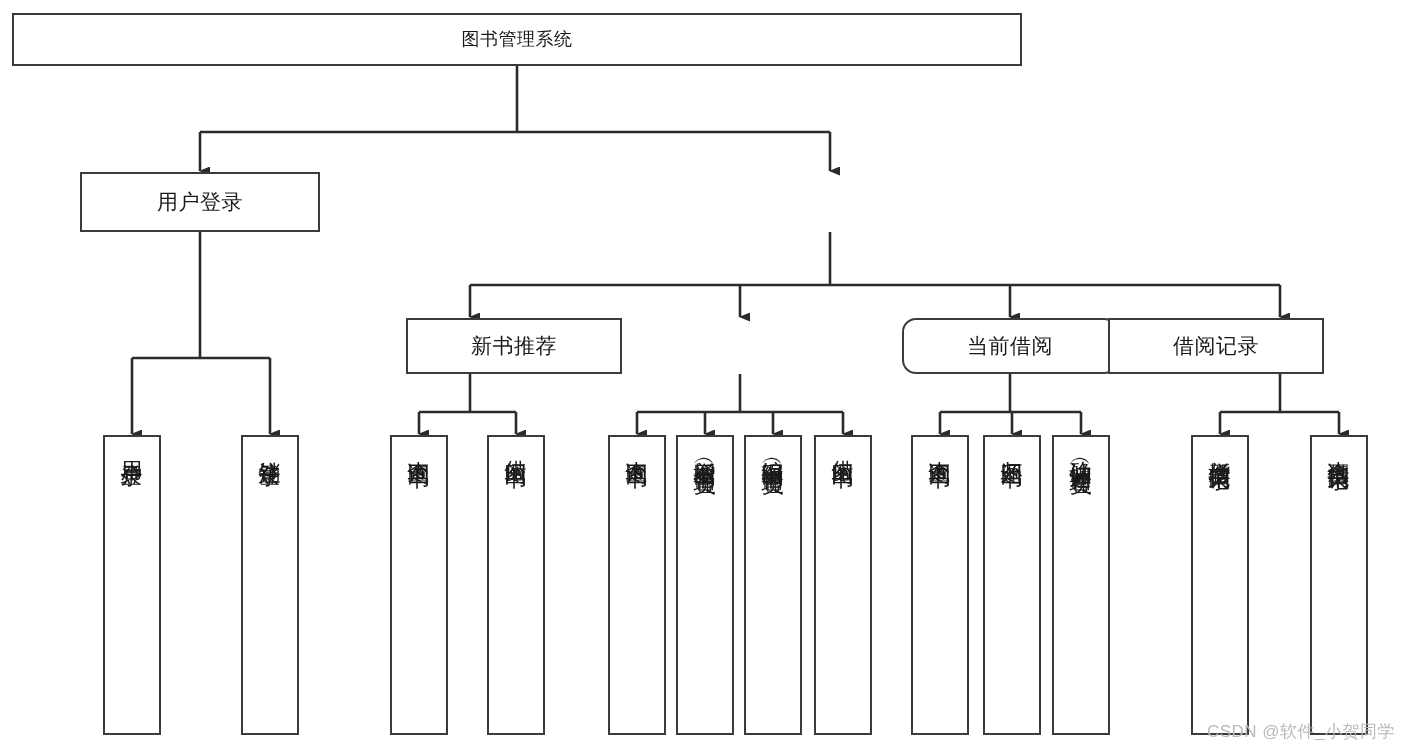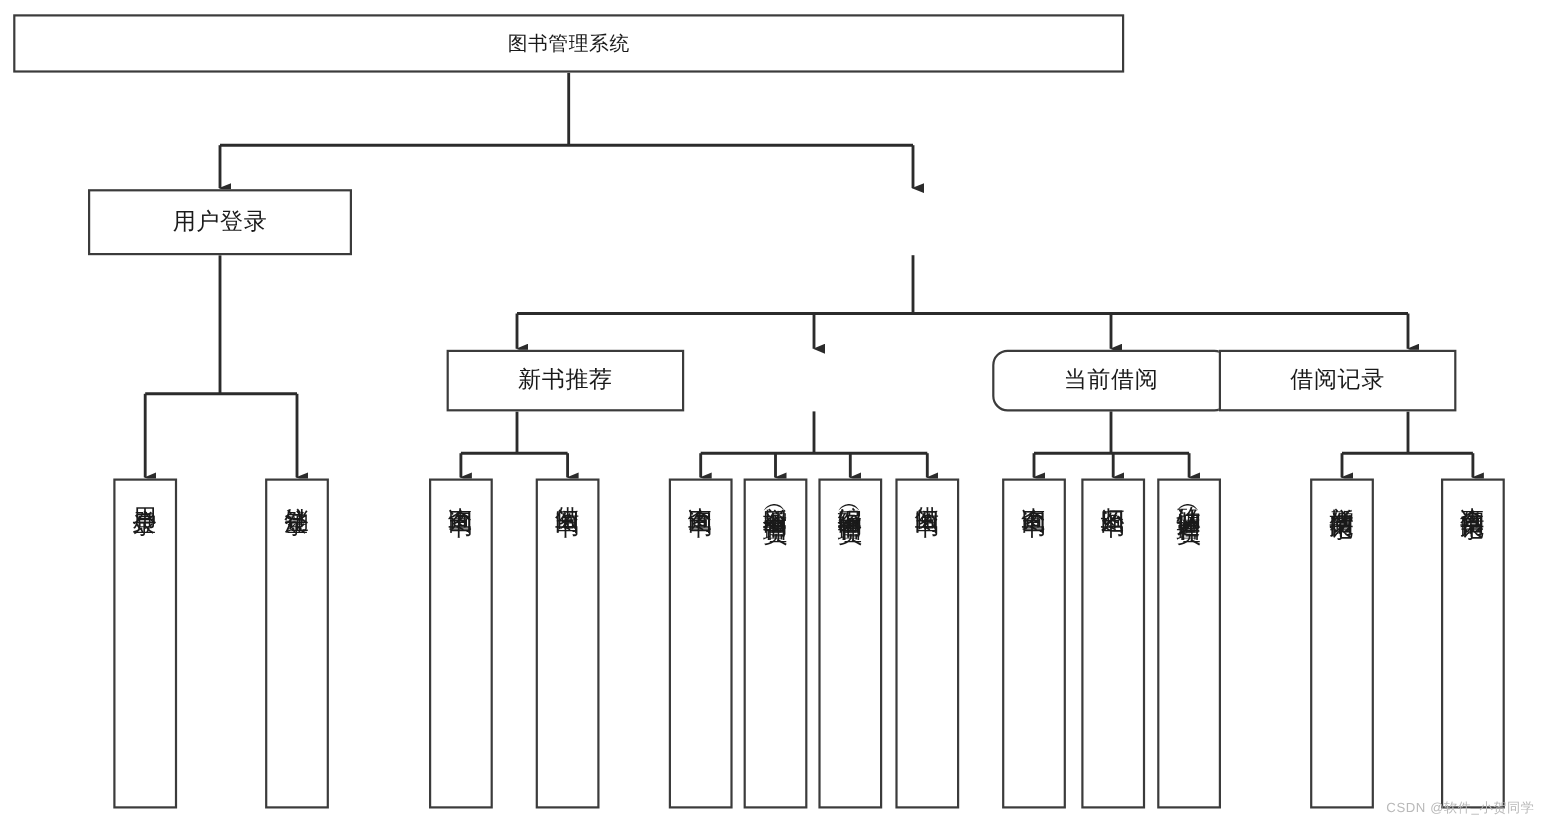--- a/index.html
+++ b/index.html
@@ -56,21 +56,21 @@
     font-size: 22px;
     line-height: 1.05;
     letter-spacing: 2px;
     white-space: nowrap;
   }
   .node.root .node-label { font-size: 18px; }
   .watermark {
     position: absolute;
     right: 10px;
     bottom: 4px;
-    font-size: 12px;
+    font-size: 17px;
     color: #b9b9b9;
     white-space: nowrap;
     letter-spacing: 0.5px;
   }
 </style>
 </head>
 <body>
 
 <div id="canvas">
   <svg class="wires" viewBox="0 0 1405 747">

